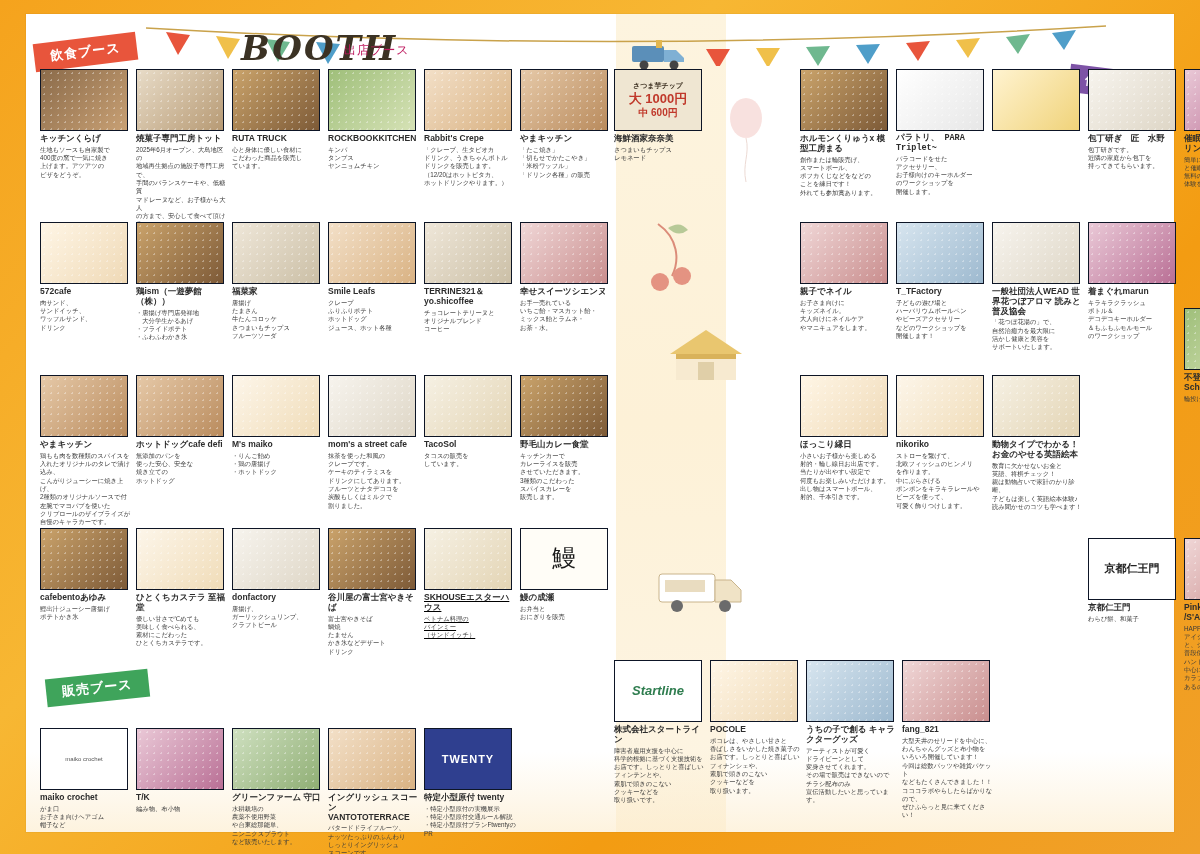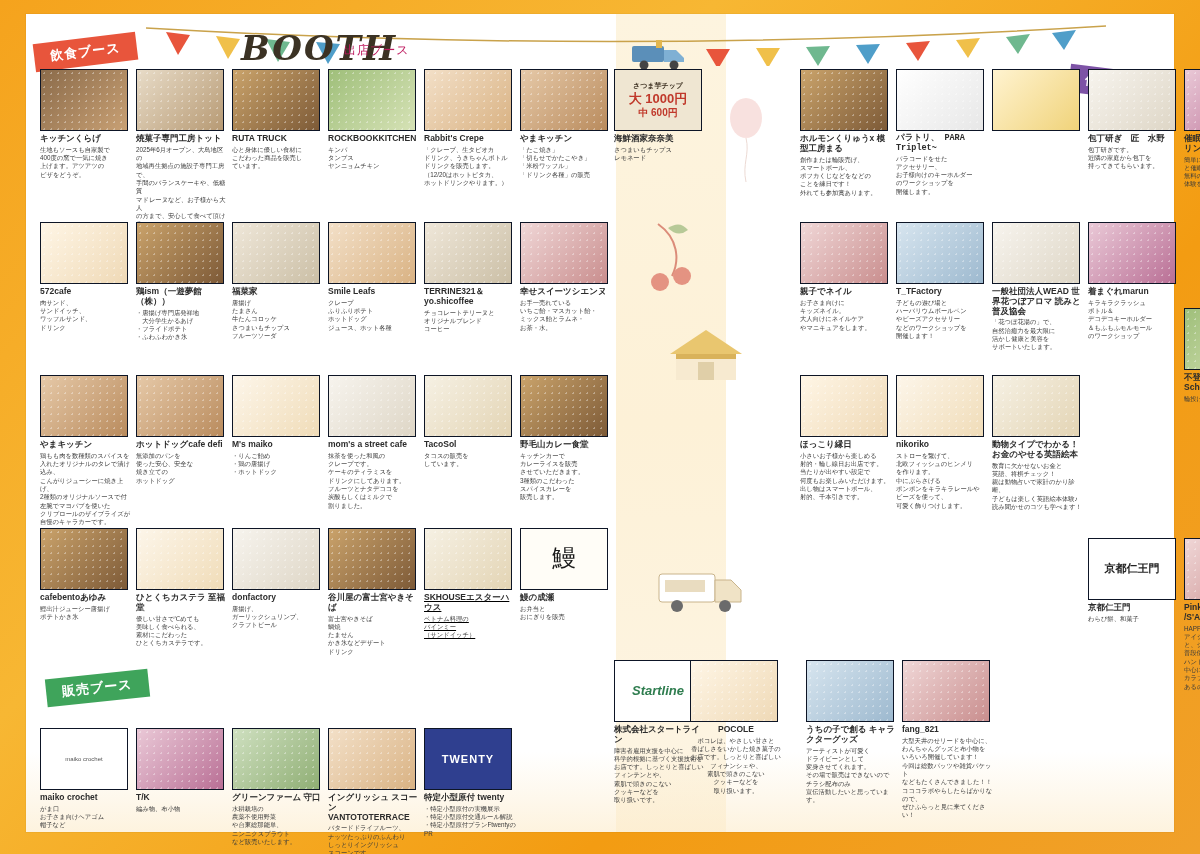--- a/index.html
+++ b/index.html
@@ -700,21 +700,21 @@
           </div>
           <div class="name">株式会社スタートライン</div>
           <div class="desc">障害者雇用支援を中心に
 科学的根拠に基づく支援技術を
 お店です。しっとりと喜ばしい
 フィンテンとや、
 素肌で頭きのこない
 クッキーなどを
 取り扱いです。</div>
         </div>
-        <div class="cell" style="left: 664px; top: 646px; text-align: center;">
+        <div class="cell" style="left: 684px; top: 646px;">
           <div class="thumb">
             <div class="ph g7 dots"></div>
           </div>
           <div class="name">POCOLE</div>
           <div class="desc">ポコレは、やさしい甘さと
 香ばしさをいかした焼き菓子の
 お店です。しっとりと喜ばしい
 フィナンシェや、
 素肌で頭きのこない
 クッキーなどを

